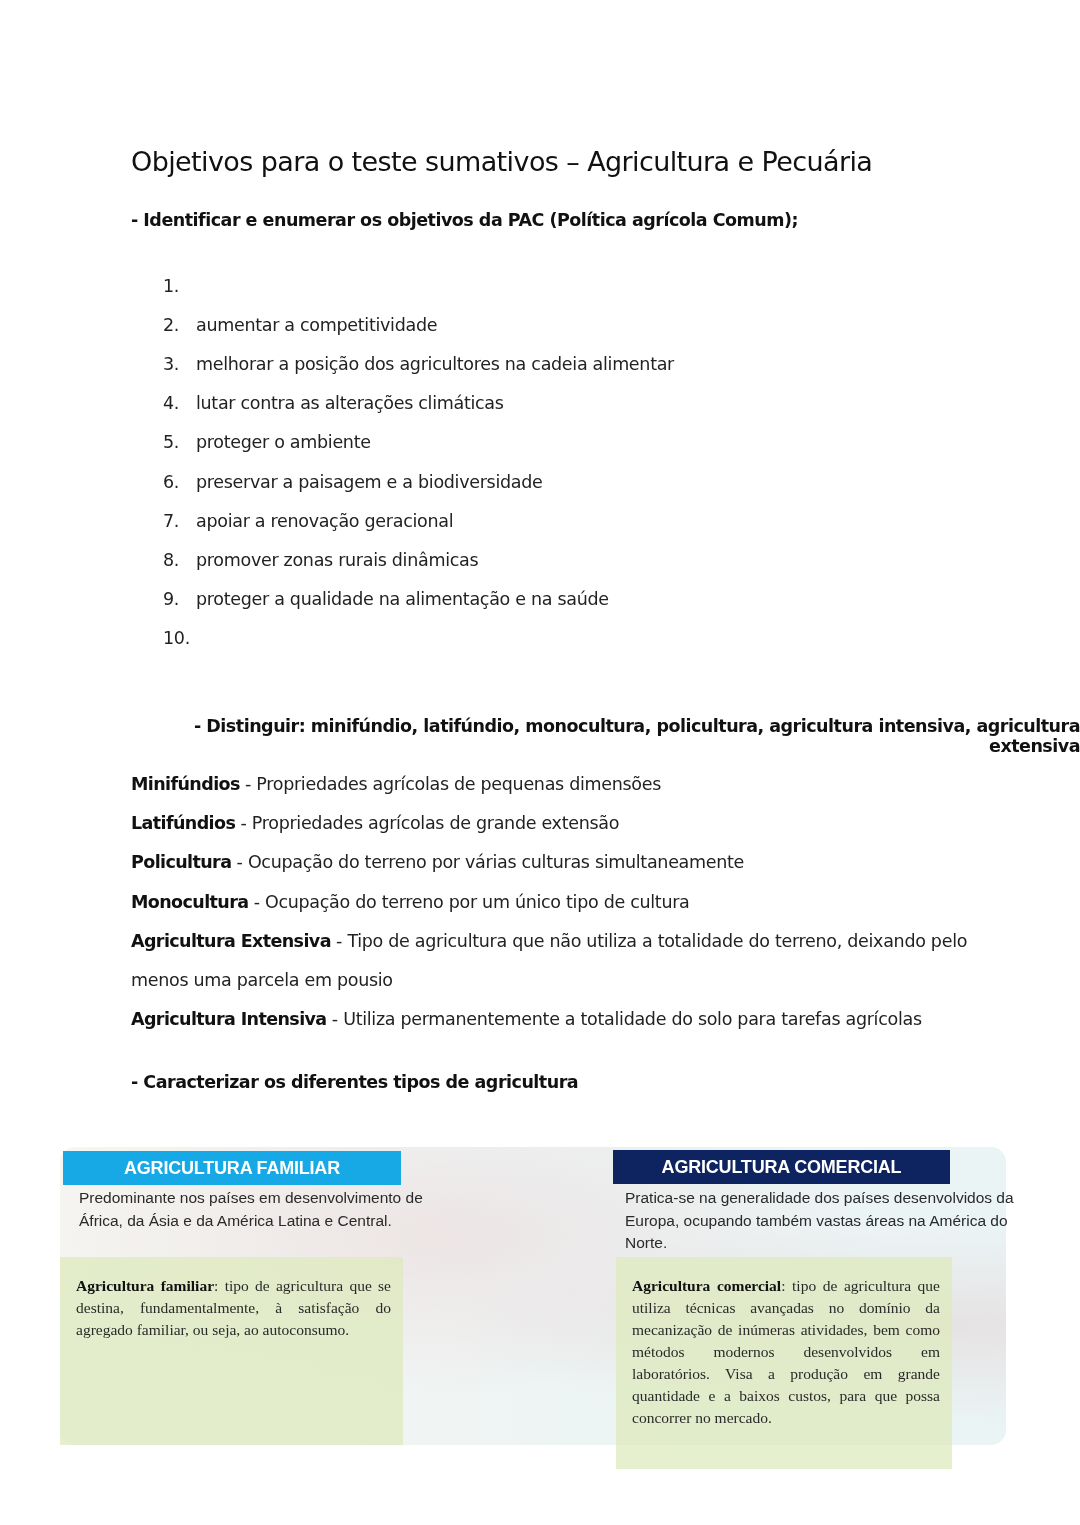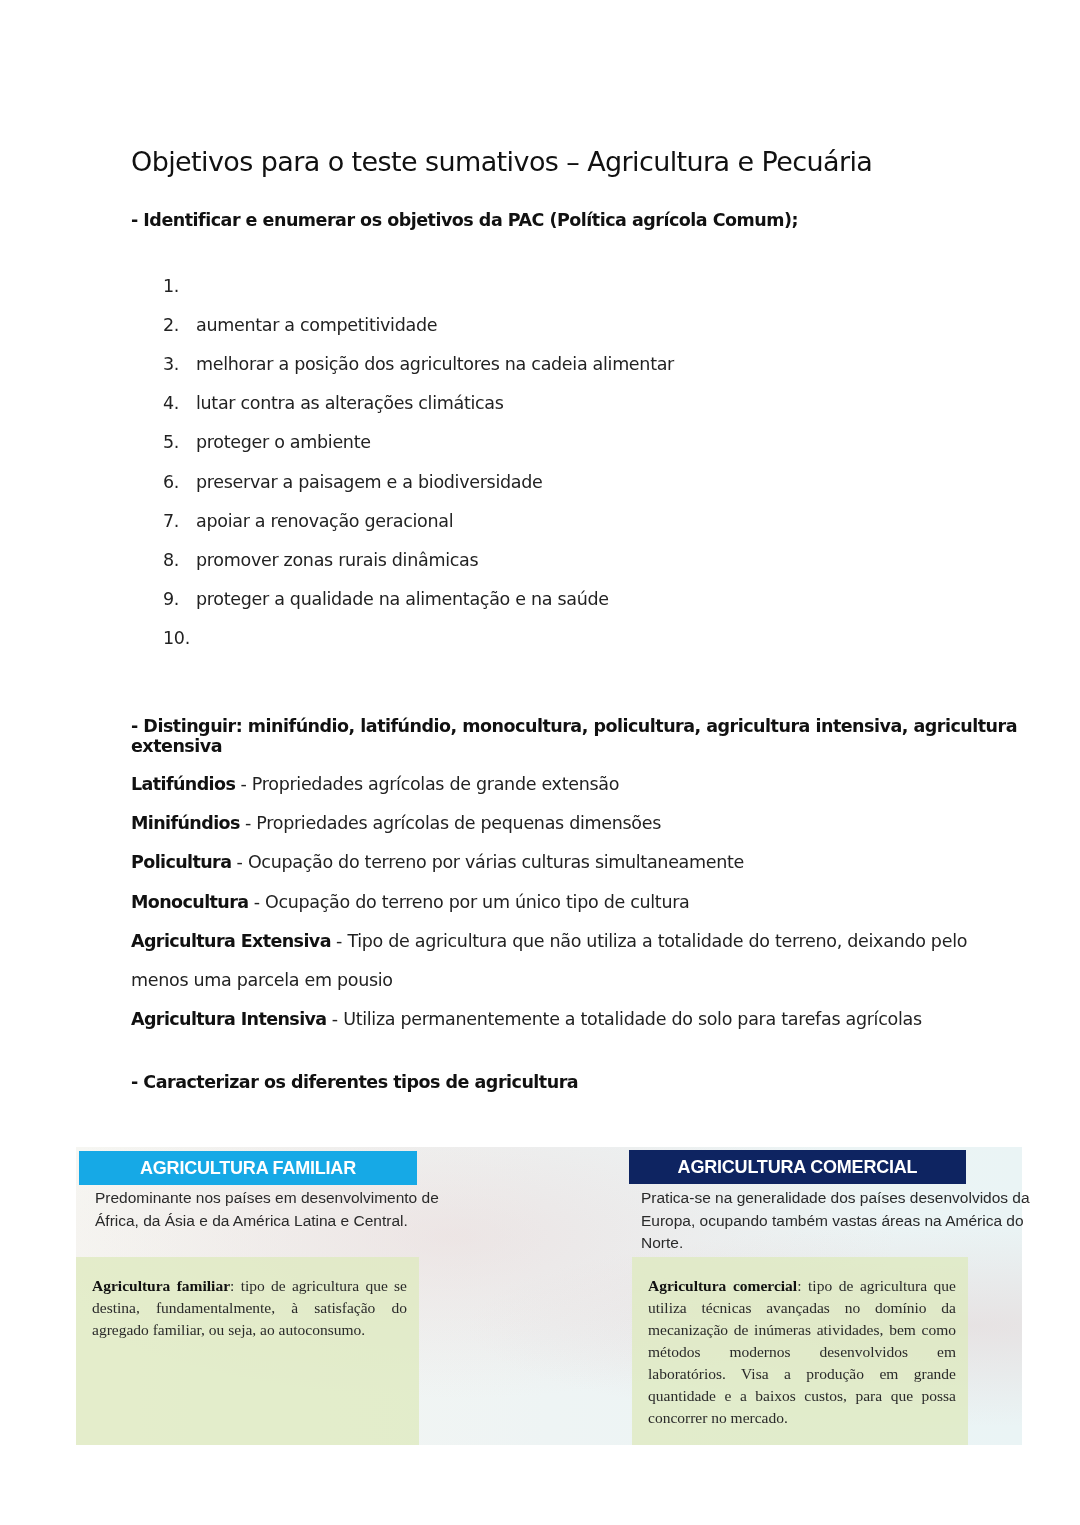--- a/index.html
+++ b/index.html
@@ -7,63 +7,64 @@
       width: 1080px; height: 1525px; position: relative; overflow: hidden;
       font-family: "DejaVu Sans", sans-serif; color: #1a1a1a;
     }
     .title {
       position: absolute; left: 131px; top: 128px;
       font-size: 27px; font-weight: normal; color: #111; letter-spacing: -0.6px;
       font-family: "DejaVu Sans", sans-serif;
     }
     .section-heading {
       position: absolute; left: 131px;
-      font-size: 17.5px; font-weight: bold; color: #111; letter-spacing: -0.5px;
+      font-size: 17.5px; font-weight: bold; color: #111; letter-spacing: -0.5px; text-align: right;
     }
     .objectives {
       position: absolute; left: 163px; top: 266px; margin: 0; padding: 0; list-style: none;
     }
     .objectives li {
       height: 39.2px; display: flex; align-items: center;
       font-size: 17.5px; color: #222; letter-spacing: -0.3px;
     }
     .objectives .num { width: 33px; display: inline-block; }
     .defs { position: absolute; left: 131px; top: 765px; width: 890px; }
     .def {
       font-size: 17.5px; color: #222; line-height: 39.2px; letter-spacing: -0.3px;
     }
     .def .term { font-weight: bold; color: #111; letter-spacing: -0.6px; }
 
     .figure {
-      position: absolute; left: 76px; top: 1147px; width: 946px; height: 298px;
+      position: absolute; left: 60px; top: 1147px; width: 946px; height: 298px;
       background:
         radial-gradient(ellipse at 40% 30%, rgba(230,200,200,0.35), rgba(255,255,255,0) 55%),
         radial-gradient(ellipse at 95% 60%, rgba(225,200,200,0.4), rgba(255,255,255,0) 40%),
         linear-gradient(90deg, #f6f6f2 0%, #eef4f4 50%, #eaf4f5 100%);
+      border-radius: 15px;
     }
     .card-header {
       position: absolute; height: 34px; display: flex; align-items: center; justify-content: center;
       color: #fff; font-family: "Liberation Sans", sans-serif; font-weight: bold; font-size: 18px;
       letter-spacing: -0.2px;
     }
     .card-header.familiar { left: 3px; top: 4px; width: 338px; background: #16a9e6; }
     .card-header.comercial { left: 553px; top: 3px; width: 337px; background: #0e2461; }
     .card-sub {
       position: absolute; font-family: "Liberation Sans", sans-serif; font-size: 15.5px;
       line-height: 22.5px; color: #2a2a2a; margin-left: 16px;
     }
     .card-sub.familiar { left: 3px; top: 40px; width: 360px; }
     .card-sub.comercial { left: 549px; top: 40px; width: 395px; }
     .card-body {
       position: absolute; background: rgba(222, 233, 190, 0.75);
       font-family: Liberation Serif, serif; font-size: 15.5px; line-height: 22px;
       color: #2a2a2a; text-align: justify; box-sizing: border-box; padding: 18px 12px 8px 16px;
     }
     .card-body.familiar { left: 0; top: 110px; width: 343px; height: 188px; }
-    .card-body.comercial { left: 556px; top: 110px; width: 336px; height: 188px; padding-top: 18px; }
+    .card-body.comercial { left: 556px; top: 110px; width: 336px; height: 212px; padding-top: 18px; }
     .card-body .term { font-weight: bold; color: #111; }
   </style>
 </head>
 <body>
 
 <h1 class="title">Objetivos para o teste sumativos – Agricultura e Pecuária</h1>
 
 <div class="section-heading" style="top:210px;">- Identificar e enumerar os objetivos da PAC (Política agrícola Comum);</div>
 
 <ol class="objectives">
@@ -103,22 +104,22 @@
       <span>proteger a qualidade na alimentação e na saúde</span>
     </li>
   <li>
       <span class="num">10.</span>
     </li>
 </ol>
 
 <div class="section-heading" style="top:716px;">- Distinguir: minifúndio, latifúndio, monocultura, policultura, agricultura intensiva, agricultura extensiva</div>
 
 <div class="defs">
+  <div class="def"><span class="term">Minifúndios</span><span> - Propriedades agrícolas de pequenas dimensões</span></div>
   <div class="def"><span class="term">Latifúndios</span><span> - Propriedades agrícolas de grande extensão</span></div>
-  <div class="def"><span class="term">Minifúndios</span><span> - Propriedades agrícolas de pequenas dimensões</span></div>
   <div class="def"><span class="term">Policultura</span><span> - Ocupação do terreno por várias culturas simultaneamente</span></div>
   <div class="def"><span class="term">Monocultura</span><span> - Ocupação do terreno por um único tipo de cultura</span></div>
   <div class="def"><span class="term">Agricultura Extensiva</span><span> - Tipo de agricultura que não utiliza a totalidade do terreno, deixando pelo menos uma parcela em pousio</span></div>
   <div class="def"><span class="term">Agricultura Intensiva</span><span> - Utiliza permanentemente a totalidade do solo para tarefas agrícolas</span></div>
 </div>
 
 <div class="section-heading" style="top:1072px;">- Caracterizar os diferentes tipos de agricultura</div>
 
 <div class="figure">
   <div class="card-header familiar">AGRICULTURA FAMILIAR</div>

